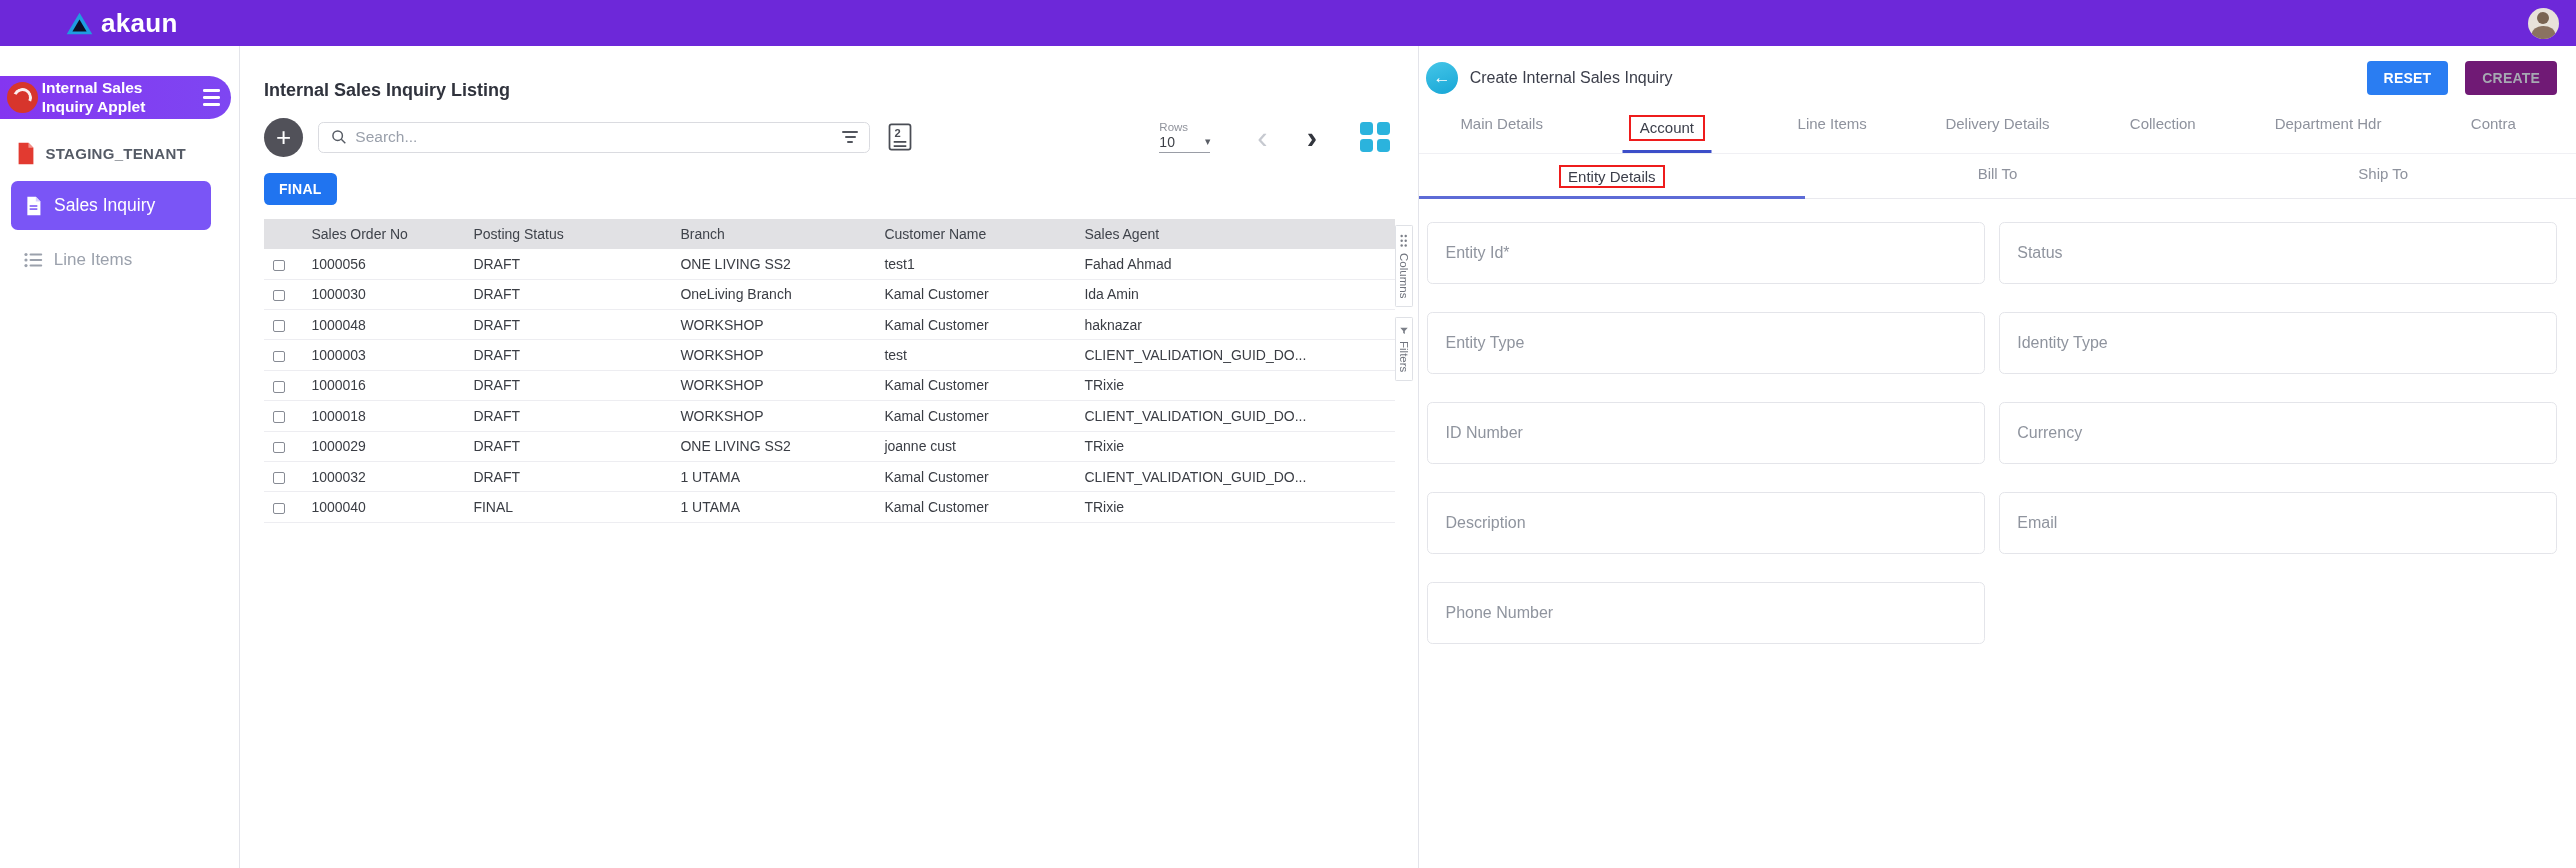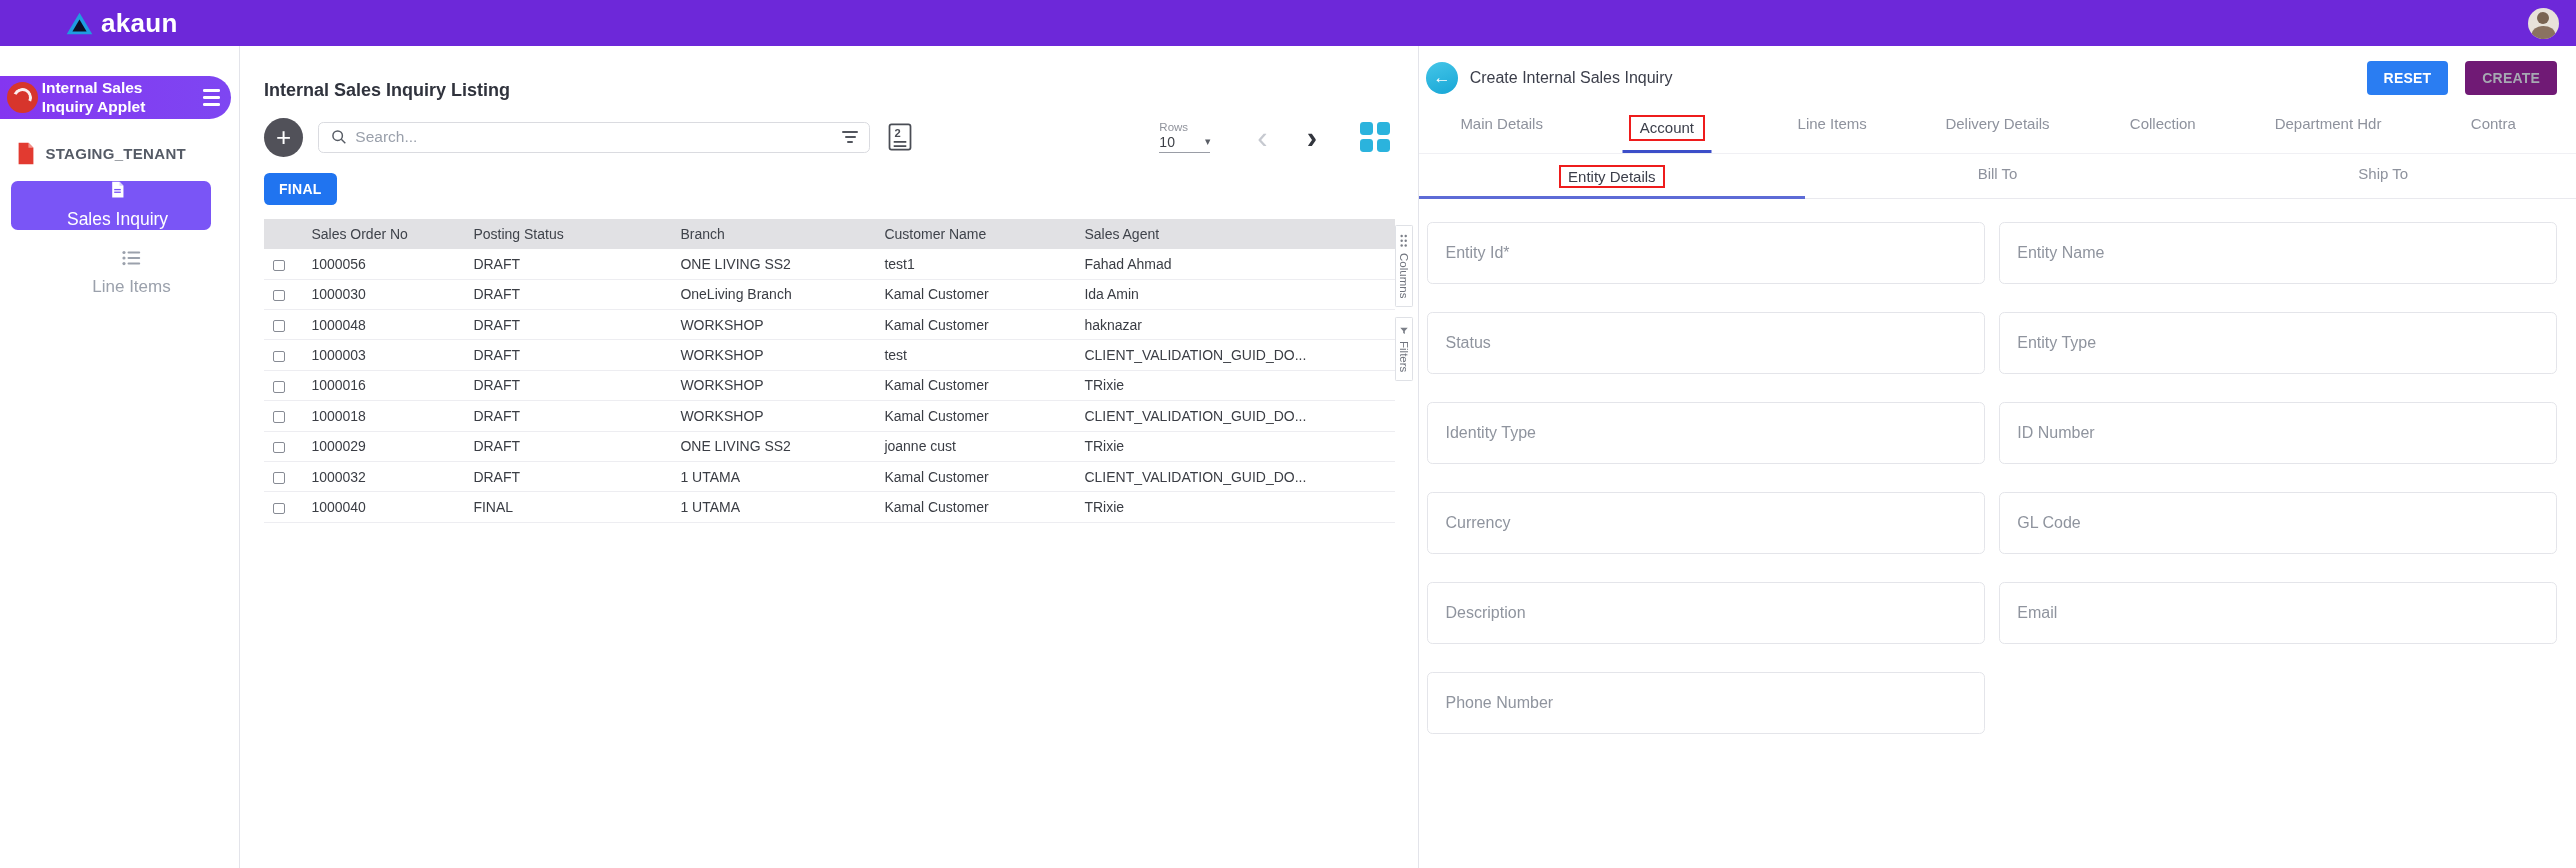--- a/index.html
+++ b/index.html
@@ -45,21 +45,21 @@
     content:""; position:absolute; inset:6px; border-radius:50%;
     border:3.4px solid rgba(255,255,255,.92); border-left-color:transparent; border-bottom-color:transparent;
     transform: rotate(-20deg);
   }
   .applet-label { font-size: 15.5px; font-weight: 600; line-height: 1.2; width: 128px; }
   .hamburger { margin-left: auto; display: flex; flex-direction: column; gap: 4px; }
   .hamburger i { display:block; width: 17.5px; height: 2.7px; background: #fff; border-radius: 1.3px; }
 
   .tenant-row { margin: 23px 0 0 16px; display: flex; align-items: center; gap: 9.4px; color: #555b66; font-size: 15px; font-weight: 600; letter-spacing: 0.3px; cursor: pointer; }
 
-  .nav-item { display: flex; align-items: center; gap: 10.8px; cursor: pointer; flex-direction: column; }
+  .nav-item { display: flex; align-items: center; gap: 10.8px; cursor: pointer; }
   .nav-item.active {
     margin: 16px 0 0 10.8px; width: 200px; height: 49px;
     background: #7a55f6; border-radius: 6.7px; color: #fff;
     font-size: 17.5px; padding-left: 13.5px;
   }
   .nav-item.plain { margin: 20px 0 0 24px; color: #9ba1ac; font-size: 17px; }
 
   
   .listing-title { margin-top: 34px; font-size: 18px; font-weight: 700; color: #30333d; }
   .controls-row { margin-top: 16px; display: flex; align-items: center; padding-right: 28px; height: 40px; }
@@ -422,39 +422,33 @@
       <div class="subtab">
         <span>Ship To</span>
       </div>
     </div>
 
     <div class="form-grid">
       <div class="field">
         <input placeholder="Entity Id*" style="">
       </div>
       <div class="field">
-        <input placeholder="Entity Name" style="">
-      </div>
-      <div class="field">
         <input placeholder="Status" style="">
       </div>
       <div class="field">
         <input placeholder="Entity Type" style="">
       </div>
       <div class="field">
         <input placeholder="Identity Type" style="">
       </div>
       <div class="field">
         <input placeholder="ID Number" style="">
       </div>
       <div class="field">
         <input placeholder="Currency" style="">
-      </div>
-      <div class="field">
-        <input placeholder="GL Code" style="">
       </div>
       <div class="field">
         <input placeholder="Description" style="">
       </div>
       <div class="field">
         <input placeholder="Email" style="">
       </div>
       <div class="field single">
         <input placeholder="Phone Number" style="">
       </div>

